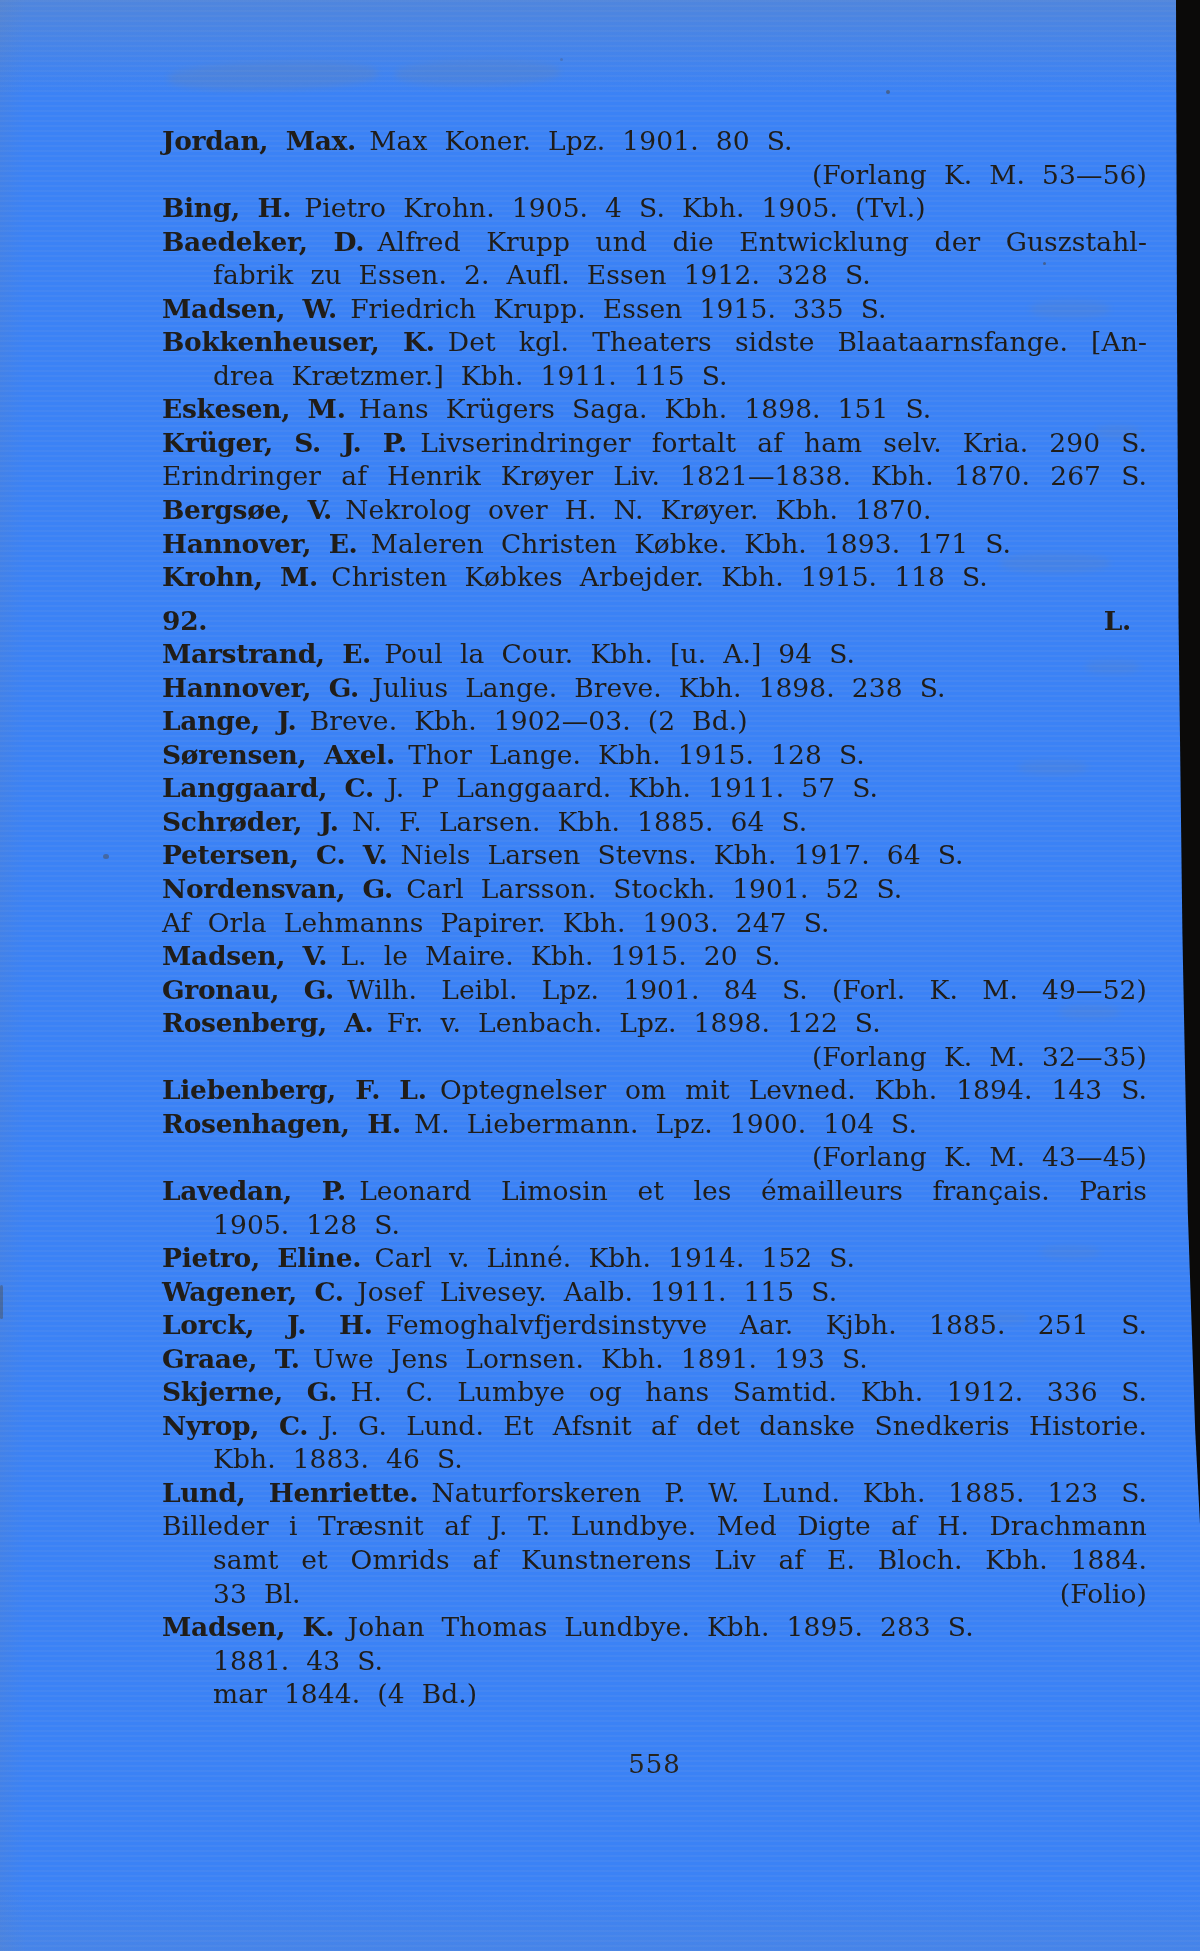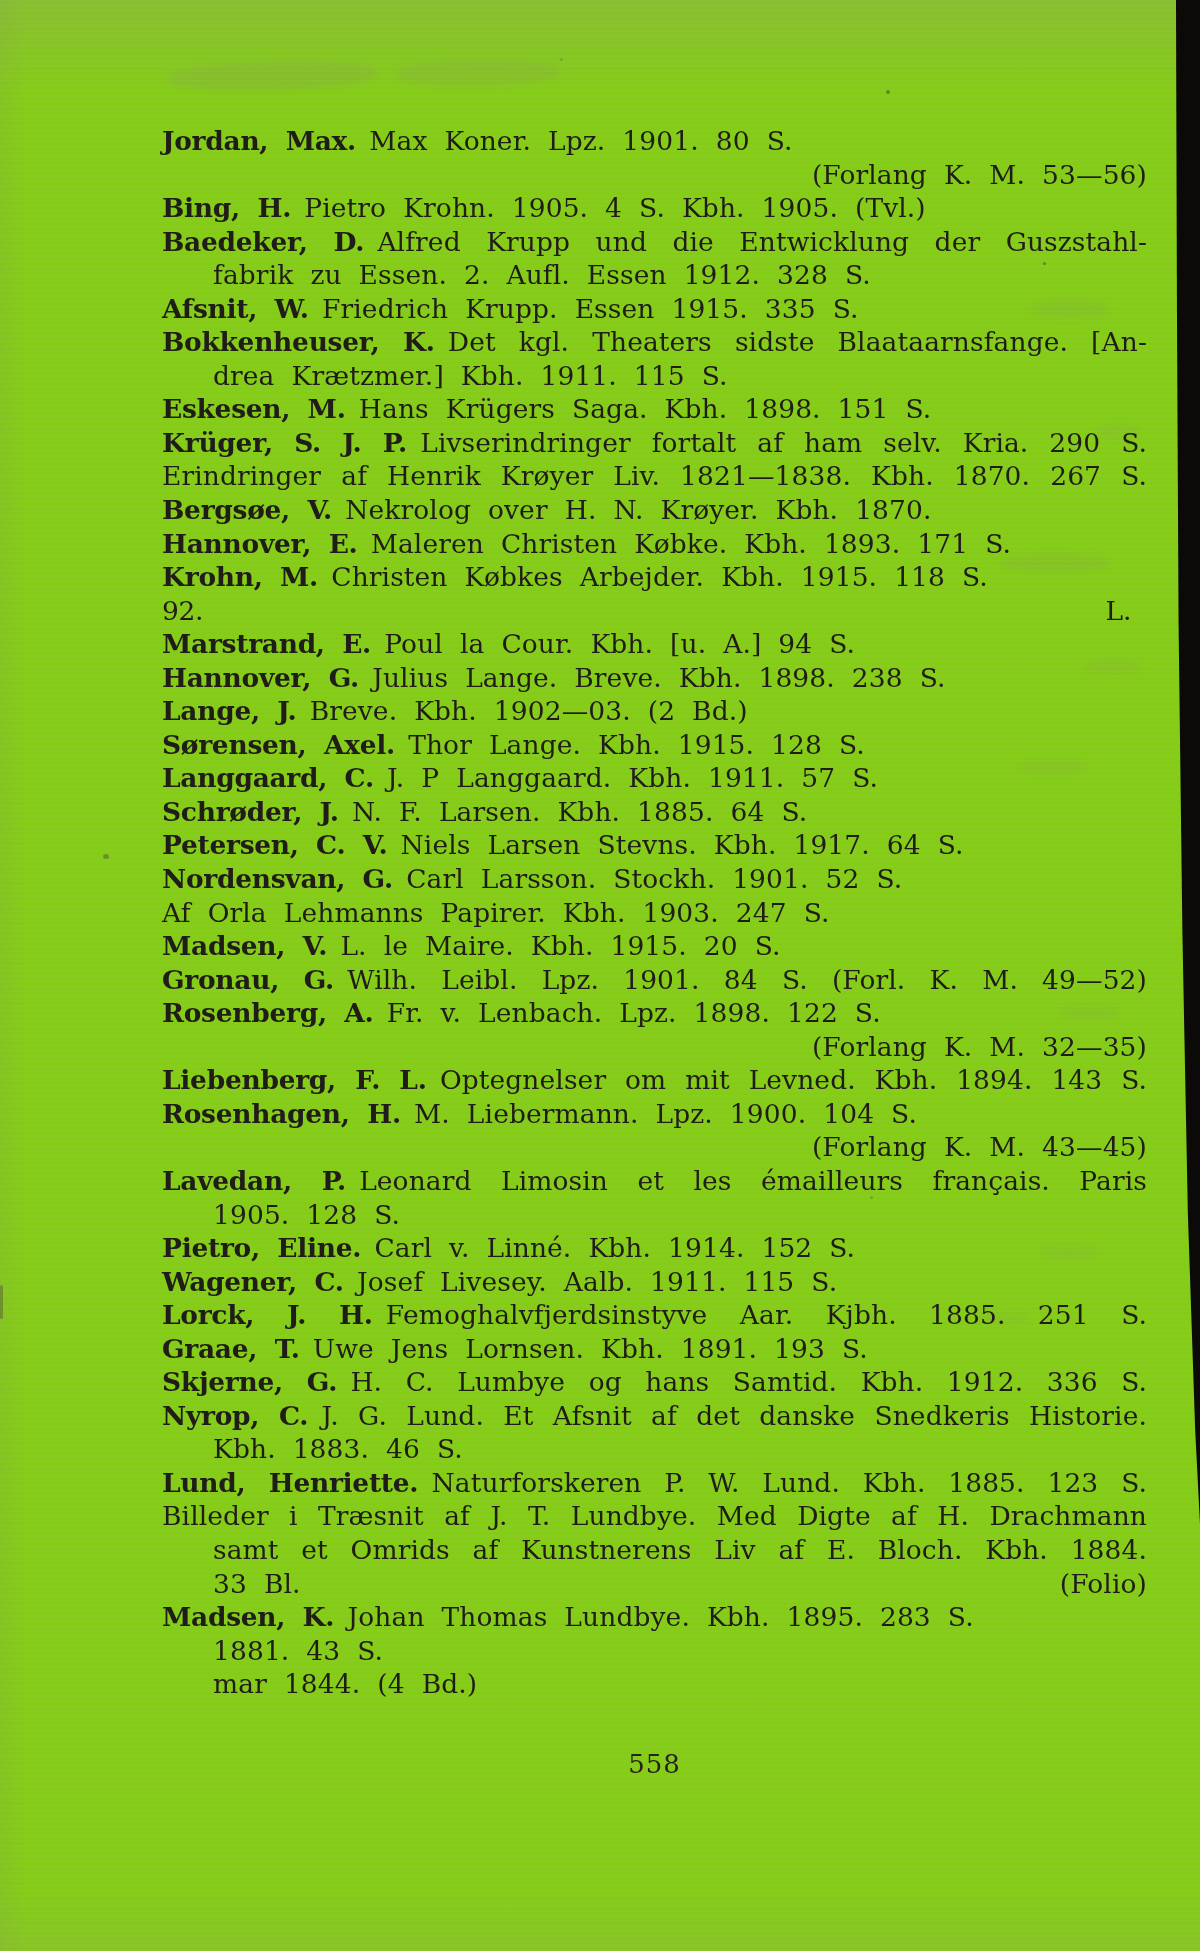--- a/index.html
+++ b/index.html
@@ -1,19 +1,19 @@
 <!DOCTYPE html>
 <html><head>
 <meta charset="utf-8">
 <style>
   html,body{margin:0;padding:0;background:#dedbd3;}
   .page{
     position:relative;
     width:1200px;height:1951px;
-    background:#84cc16;
+    background:#3b82f6;
     overflow:hidden;
     font-family:"DejaVu Serif", "Liberation Serif", serif;
   }
   
   .page::before{
     content:"";position:absolute;inset:0;pointer-events:none;
     background:
       linear-gradient(to bottom, rgba(150,146,136,0.22), rgba(150,146,136,0) 95px),
       linear-gradient(to top, rgba(150,146,136,0.12), rgba(150,146,136,0) 60px),
       linear-gradient(to right, rgba(130,126,116,0.10), rgba(130,126,116,0) 26px),
@@ -26,21 +26,21 @@
     word-spacing:0.32em;
     letter-spacing:0.1px;
   }
   .line{white-space:nowrap;}
   .line.j{white-space:normal;text-align:justify;text-align-last:justify;text-justify:inter-word;}
   .line.ind{padding-left:51px;}
   .line.r{text-align:right;white-space:normal;}
   .line.split{display:flex;justify-content:space-between;white-space:normal;}
   .line.split.pr{padding-right:16px;}
   .b{font-weight:bold;margin-right:0.5em;letter-spacing:-0.3px;}
-  .bb{font-weight:normal;letter-spacing:-0.3px;}
+  .bb{font-weight:bold;letter-spacing:-0.3px;margin-top:10px;}
   .page-number{
     position:absolute;left:162px;top:1749px;width:985px;
     text-align:center;font-size:26px;color:#26231e;letter-spacing:1px;
   }
   
   .black-strip{
     position:absolute;left:1168px;top:0;width:32px;height:1555px;
     background:#0b0a09;
     clip-path:polygon(25% 0%, 100% 0%, 100% 98%, 85% 92%, 62% 78%, 45% 60%, 33% 40%, 28% 20%);
   }
@@ -86,21 +86,21 @@
   <div class="speck s4"></div>
   <div class="speck s5"></div>
   <div class="speck sliver"></div>
 
   <div class="text-block" id="text-block">
       <div class="line"><span class="b">Jordan, Max.</span><span>Max Koner. Lpz. 1901. 80 S.</span></div>
       <div class="line r"><span>(Forlang K. M. 53—56)</span></div>
       <div class="line"><span class="b">Bing, H.</span><span>Pietro Krohn. 1905. 4 S. Kbh. 1905. (Tvl.)</span></div>
       <div class="line j"><span class="b">Baedeker, D.</span><span>Alfred Krupp und die Entwicklung der Guszstahl-</span></div>
       <div class="line ind"><span>fabrik zu Essen. 2. Aufl. Essen 1912. 328 S.</span></div>
-      <div class="line"><span class="b">Afsnit, W.</span><span>Friedrich Krupp. Essen 1915. 335 S.</span></div>
+      <div class="line"><span class="b">Madsen, W.</span><span>Friedrich Krupp. Essen 1915. 335 S.</span></div>
       <div class="line j"><span class="b">Bokkenheuser, K.</span><span>Det kgl. Theaters sidste Blaataarnsfange. [An-</span></div>
       <div class="line ind"><span>drea Krætzmer.] Kbh. 1911. 115 S.</span></div>
       <div class="line"><span class="b">Eskesen, M.</span><span>Hans Krügers Saga. Kbh. 1898. 151 S.</span></div>
       <div class="line j"><span class="b">Krüger, S. J. P.</span><span>Livserindringer fortalt af ham selv. Kria. 290 S.</span></div>
       <div class="line j"><span>Erindringer af Henrik Krøyer Liv. 1821—1838. Kbh. 1870. 267 S.</span></div>
       <div class="line"><span class="b">Bergsøe, V.</span><span>Nekrolog over H. N. Krøyer. Kbh. 1870.</span></div>
       <div class="line"><span class="b">Hannover, E.</span><span>Maleren Christen Købke. Kbh. 1893. 171 S.</span></div>
       <div class="line"><span class="b">Krohn, M.</span><span>Christen Købkes Arbejder. Kbh. 1915. 118 S.</span></div>
       <div class="line split pr">
         <span class="bb">92.</span>

